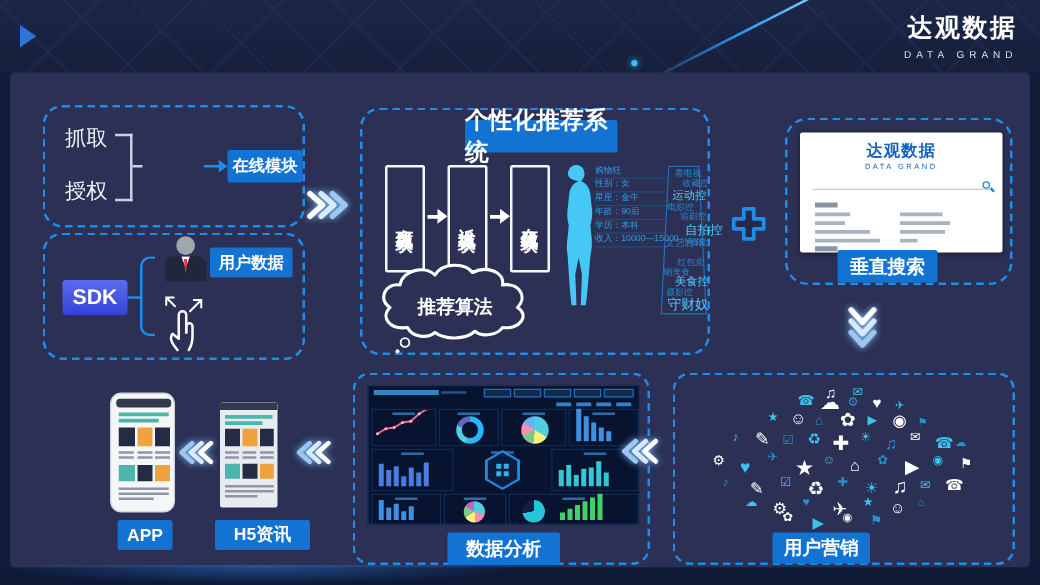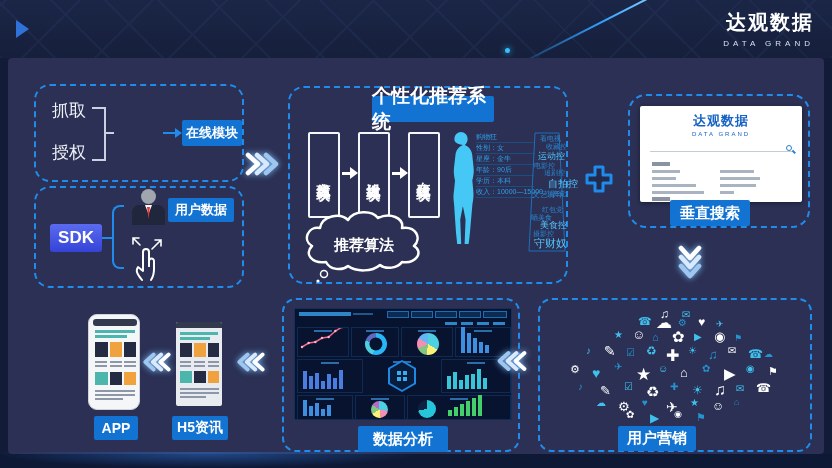--- a/index.html
+++ b/index.html
@@ -292,21 +292,21 @@
     <div class="blk" style="left:4px;top:43px;width:11px;height:2px;background:#8e97a8;"></div>
     <div class="blk" style="left:18px;top:43px;width:11px;height:2px;background:#8e97a8;"></div>
     <div class="blk" style="left:32px;top:43px;width:11px;height:2px;background:#8e97a8;"></div>
     <div class="blk" style="left:4px;top:49px;width:12px;height:12px;background:#4db6ac;"></div>
     <div class="blk" style="left:18px;top:49px;width:12px;height:12px;background:#252b42;"></div>
     <div class="blk" style="left:32px;top:49px;width:11px;height:12px;background:#f0a23e;"></div>
     <div class="blk" style="left:4px;top:66px;width:39px;height:2px;background:#8e97a8;"></div>
     <div class="blk" style="left:4px;top:70px;width:39px;height:2px;background:#8e97a8;"></div>
     <div class="blk" style="left:4px;top:74px;width:26px;height:2px;background:#8e97a8;"></div>
   </div>
-  <div class="lbl" style="left:172px;top:416px;width:56px;height:24px;font-size:14px;">H5资讯</div>
+  <div class="lbl" style="left:172px;top:416px;width:76px;height:24px;font-size:14px;">H5资讯</div>
 
   <svg class="chev" style="left:236px;top:352px;transform:scaleX(-1);" width="30" height="20" viewBox="0 0 36 24">
     <path d="M4 3 l10 9 -10 9"></path>
       <path d="M13 3 l10 9 -10 9"></path>
       <path d="M22 3 l10 9 -10 9"></path>
   </svg>
 
   <div class="dashbox" style="left:282px;top:298px;width:238px;height:154px;border-radius:14px;">
     <div id="dash">
       <div class="dhead-bar" style="left:4px;top:3px;width:52px;height:4px;"></div>

